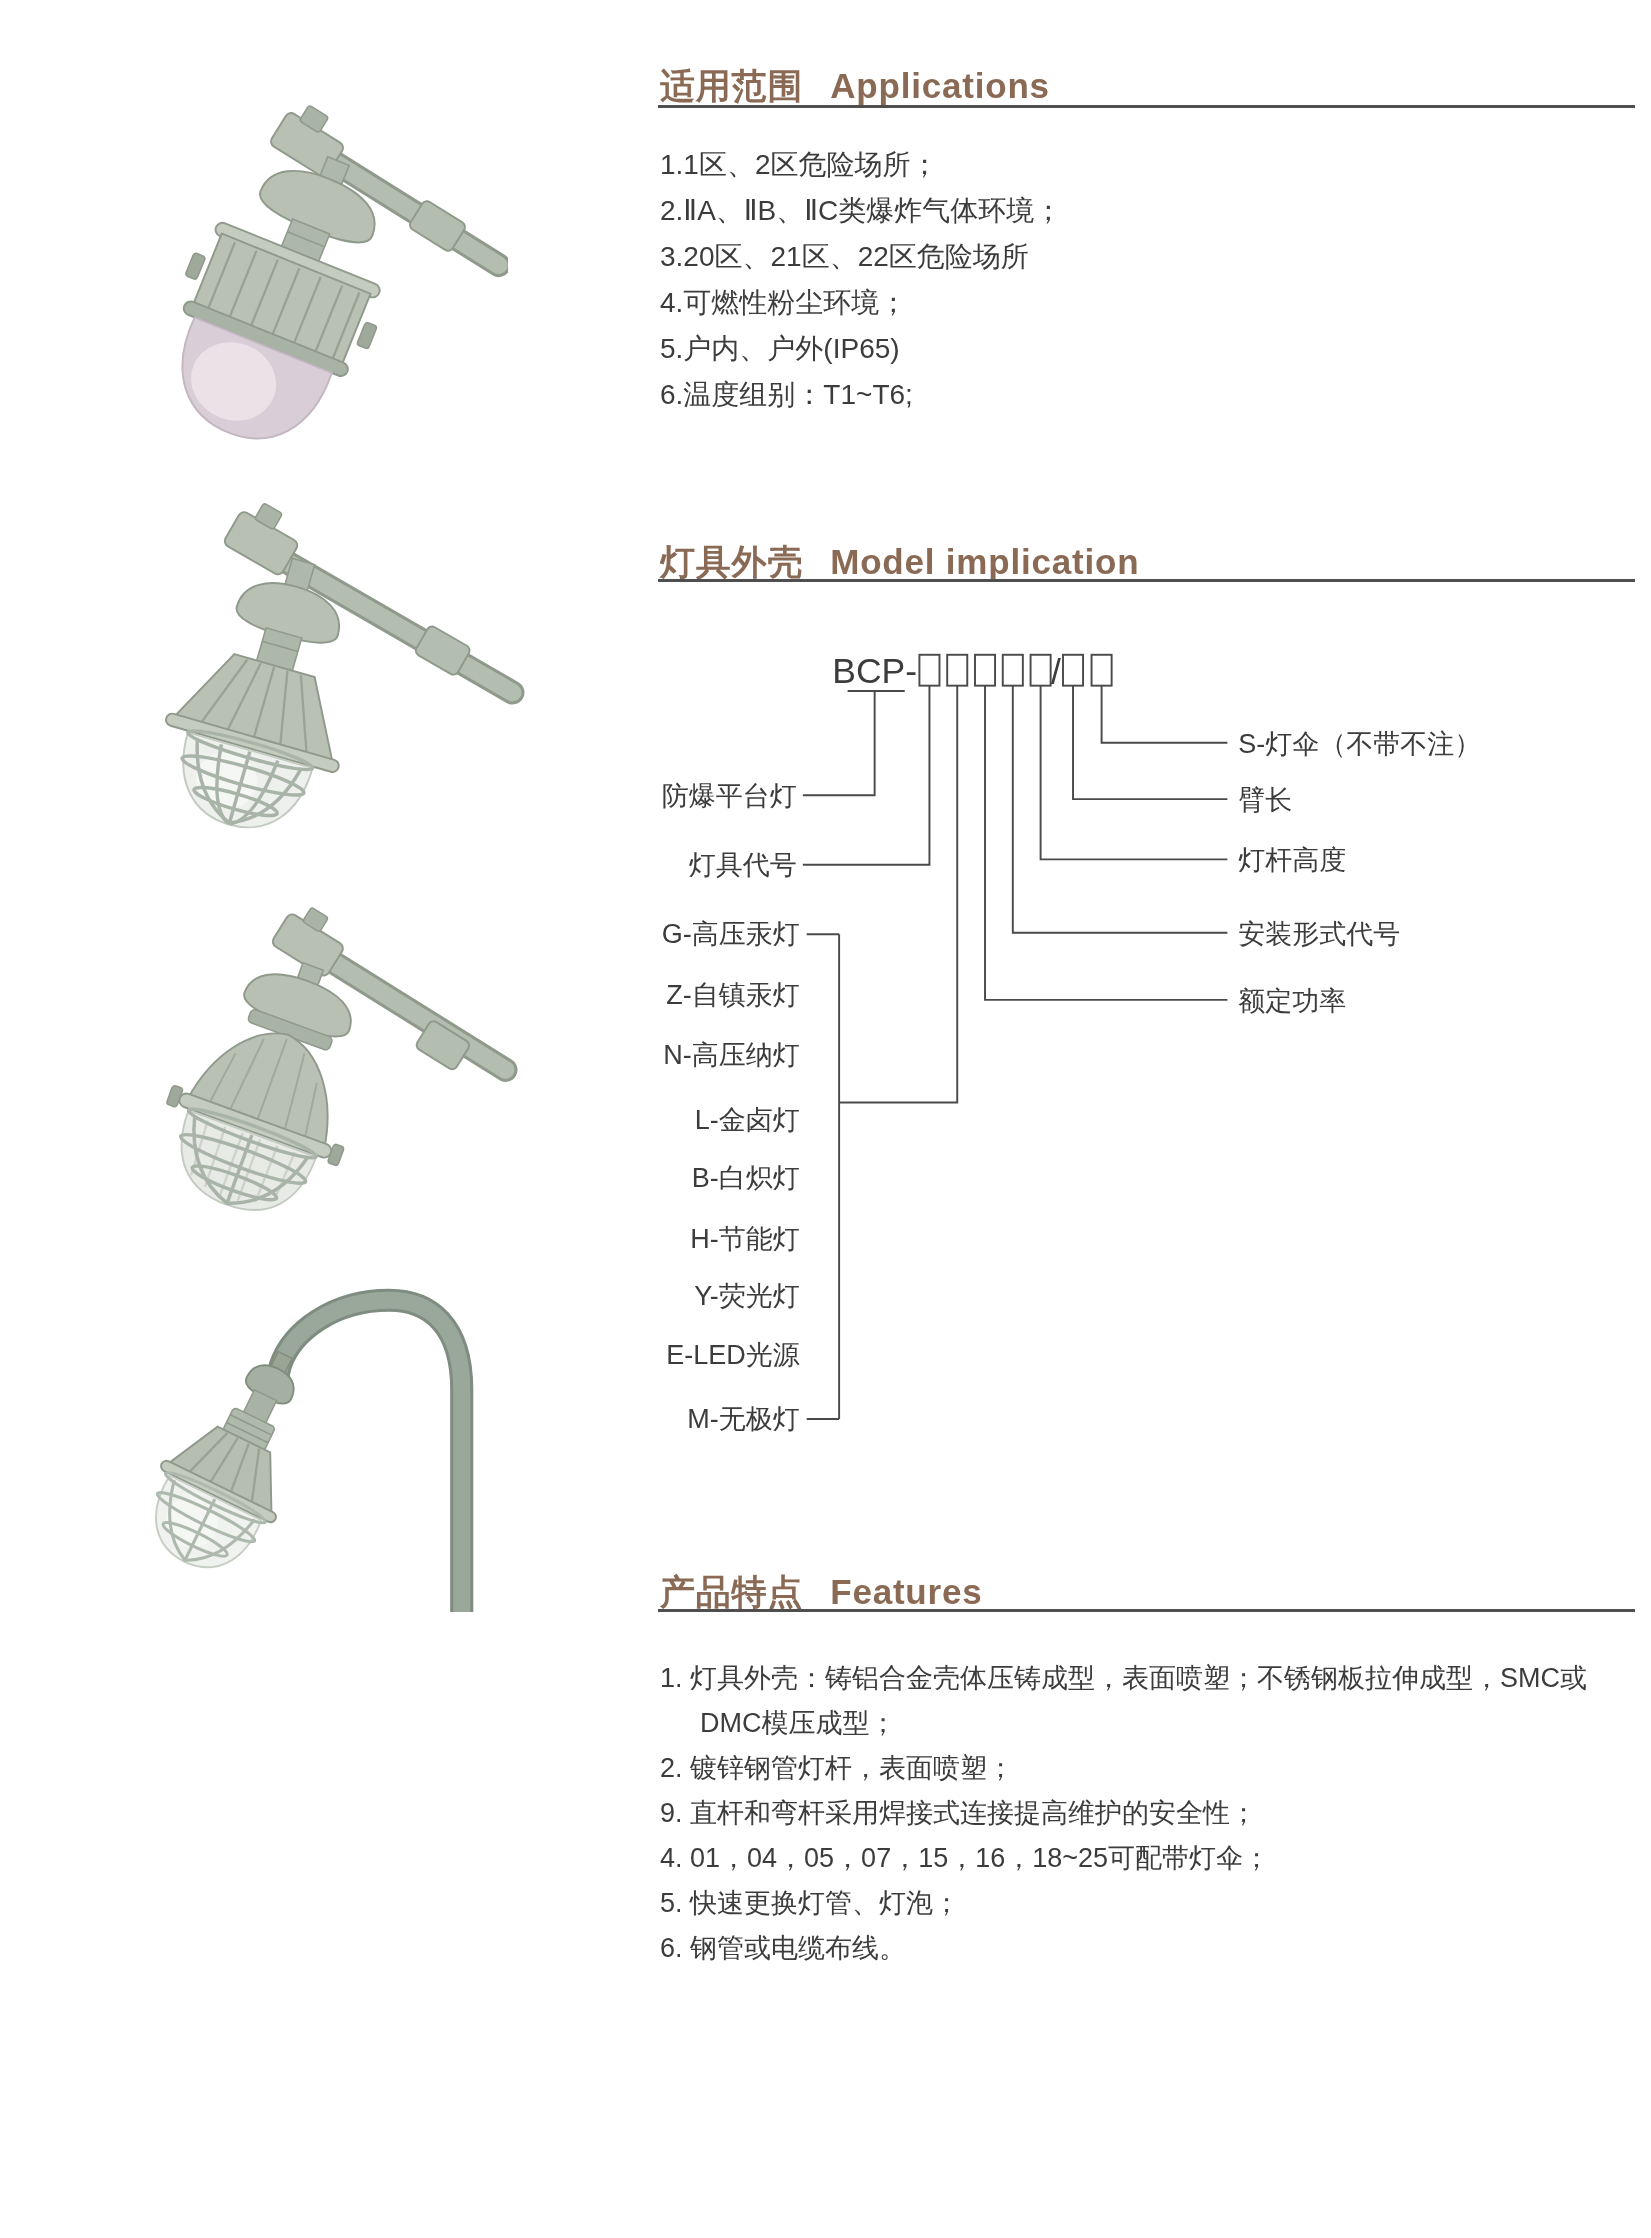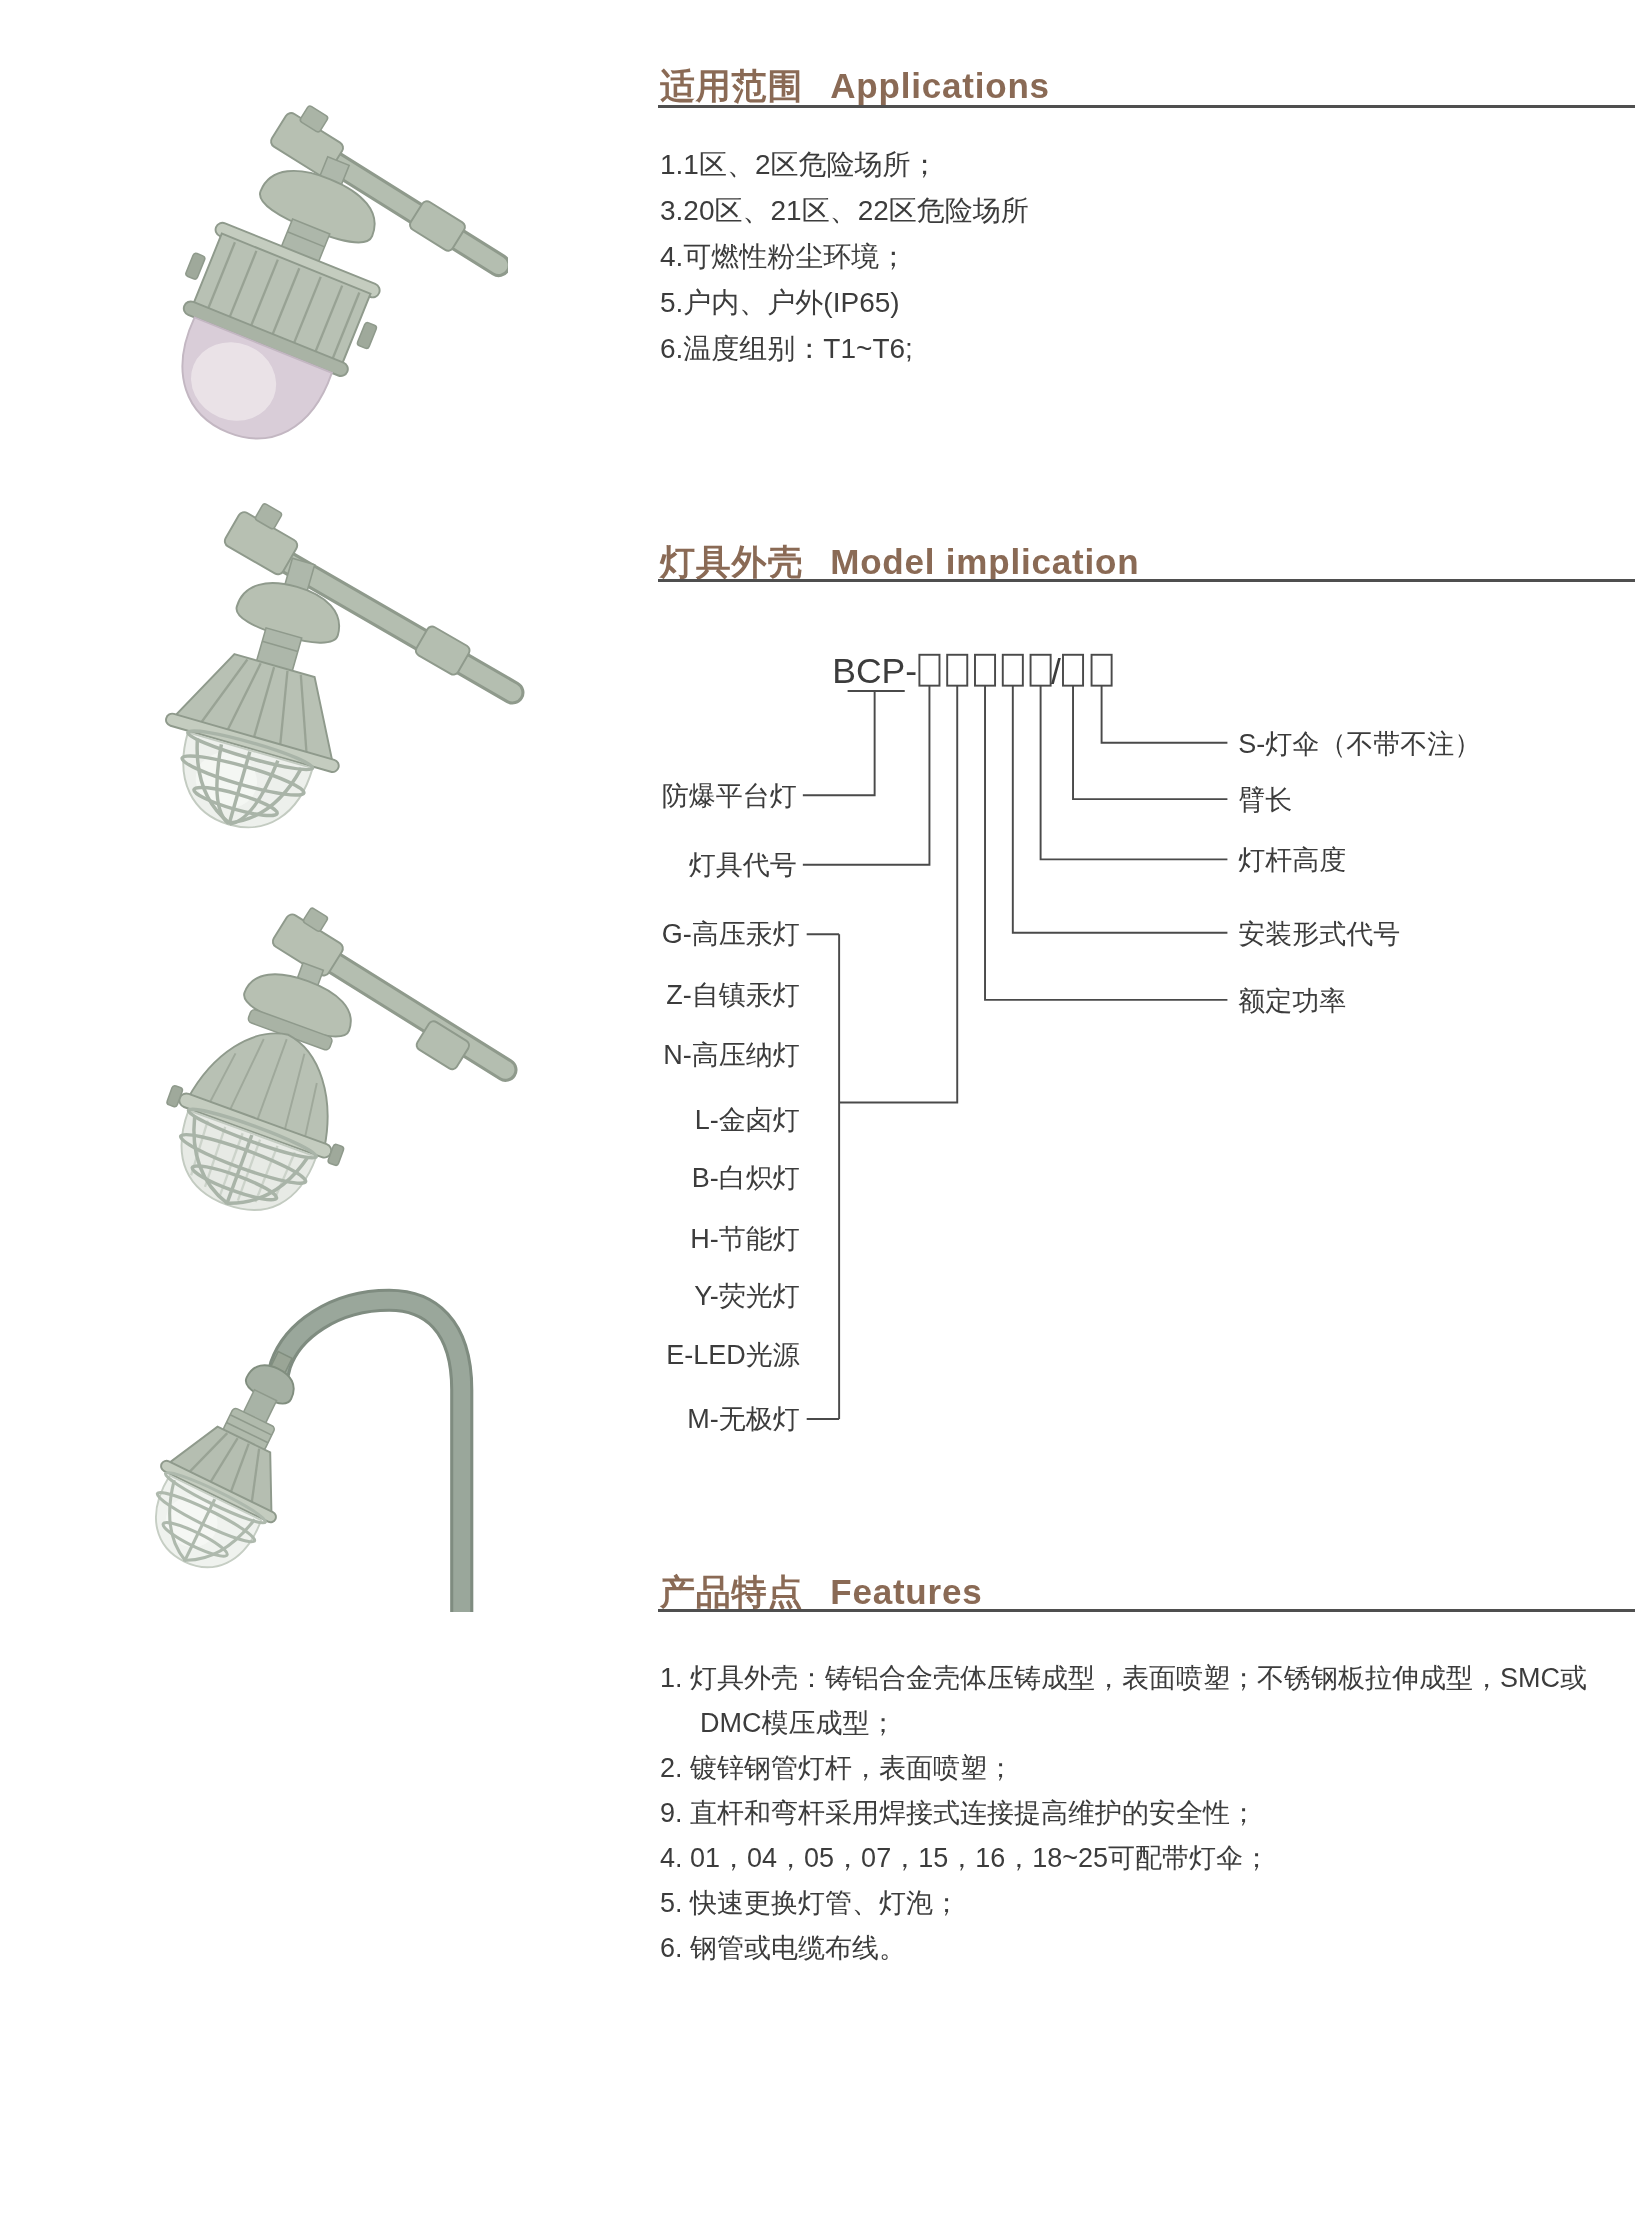--- a/index.html
+++ b/index.html
@@ -35,20 +35,21 @@
 <body>
 
 <header class="sec" style="top:63px">
   <span>适用范围</span>
   <span>Applications</span>
 </header>
 <div class="rule" style="top:105px"></div>
 
 <ol class="plain apps">
   <li>1.1区、2区危险场所；</li>
+  <li>2.ⅡA、ⅡB、ⅡC类爆炸气体环境；</li>
   <li>3.20区、21区、22区危险场所</li>
   <li>4.可燃性粉尘环境；</li>
   <li>5.户内、户外(IP65)</li>
   <li>6.温度组别：T1~T6;</li>
 </ol>
 
 <header class="sec" style="top:539px">
   <span>灯具外壳</span>
   <span>Model implication</span>
 </header>

